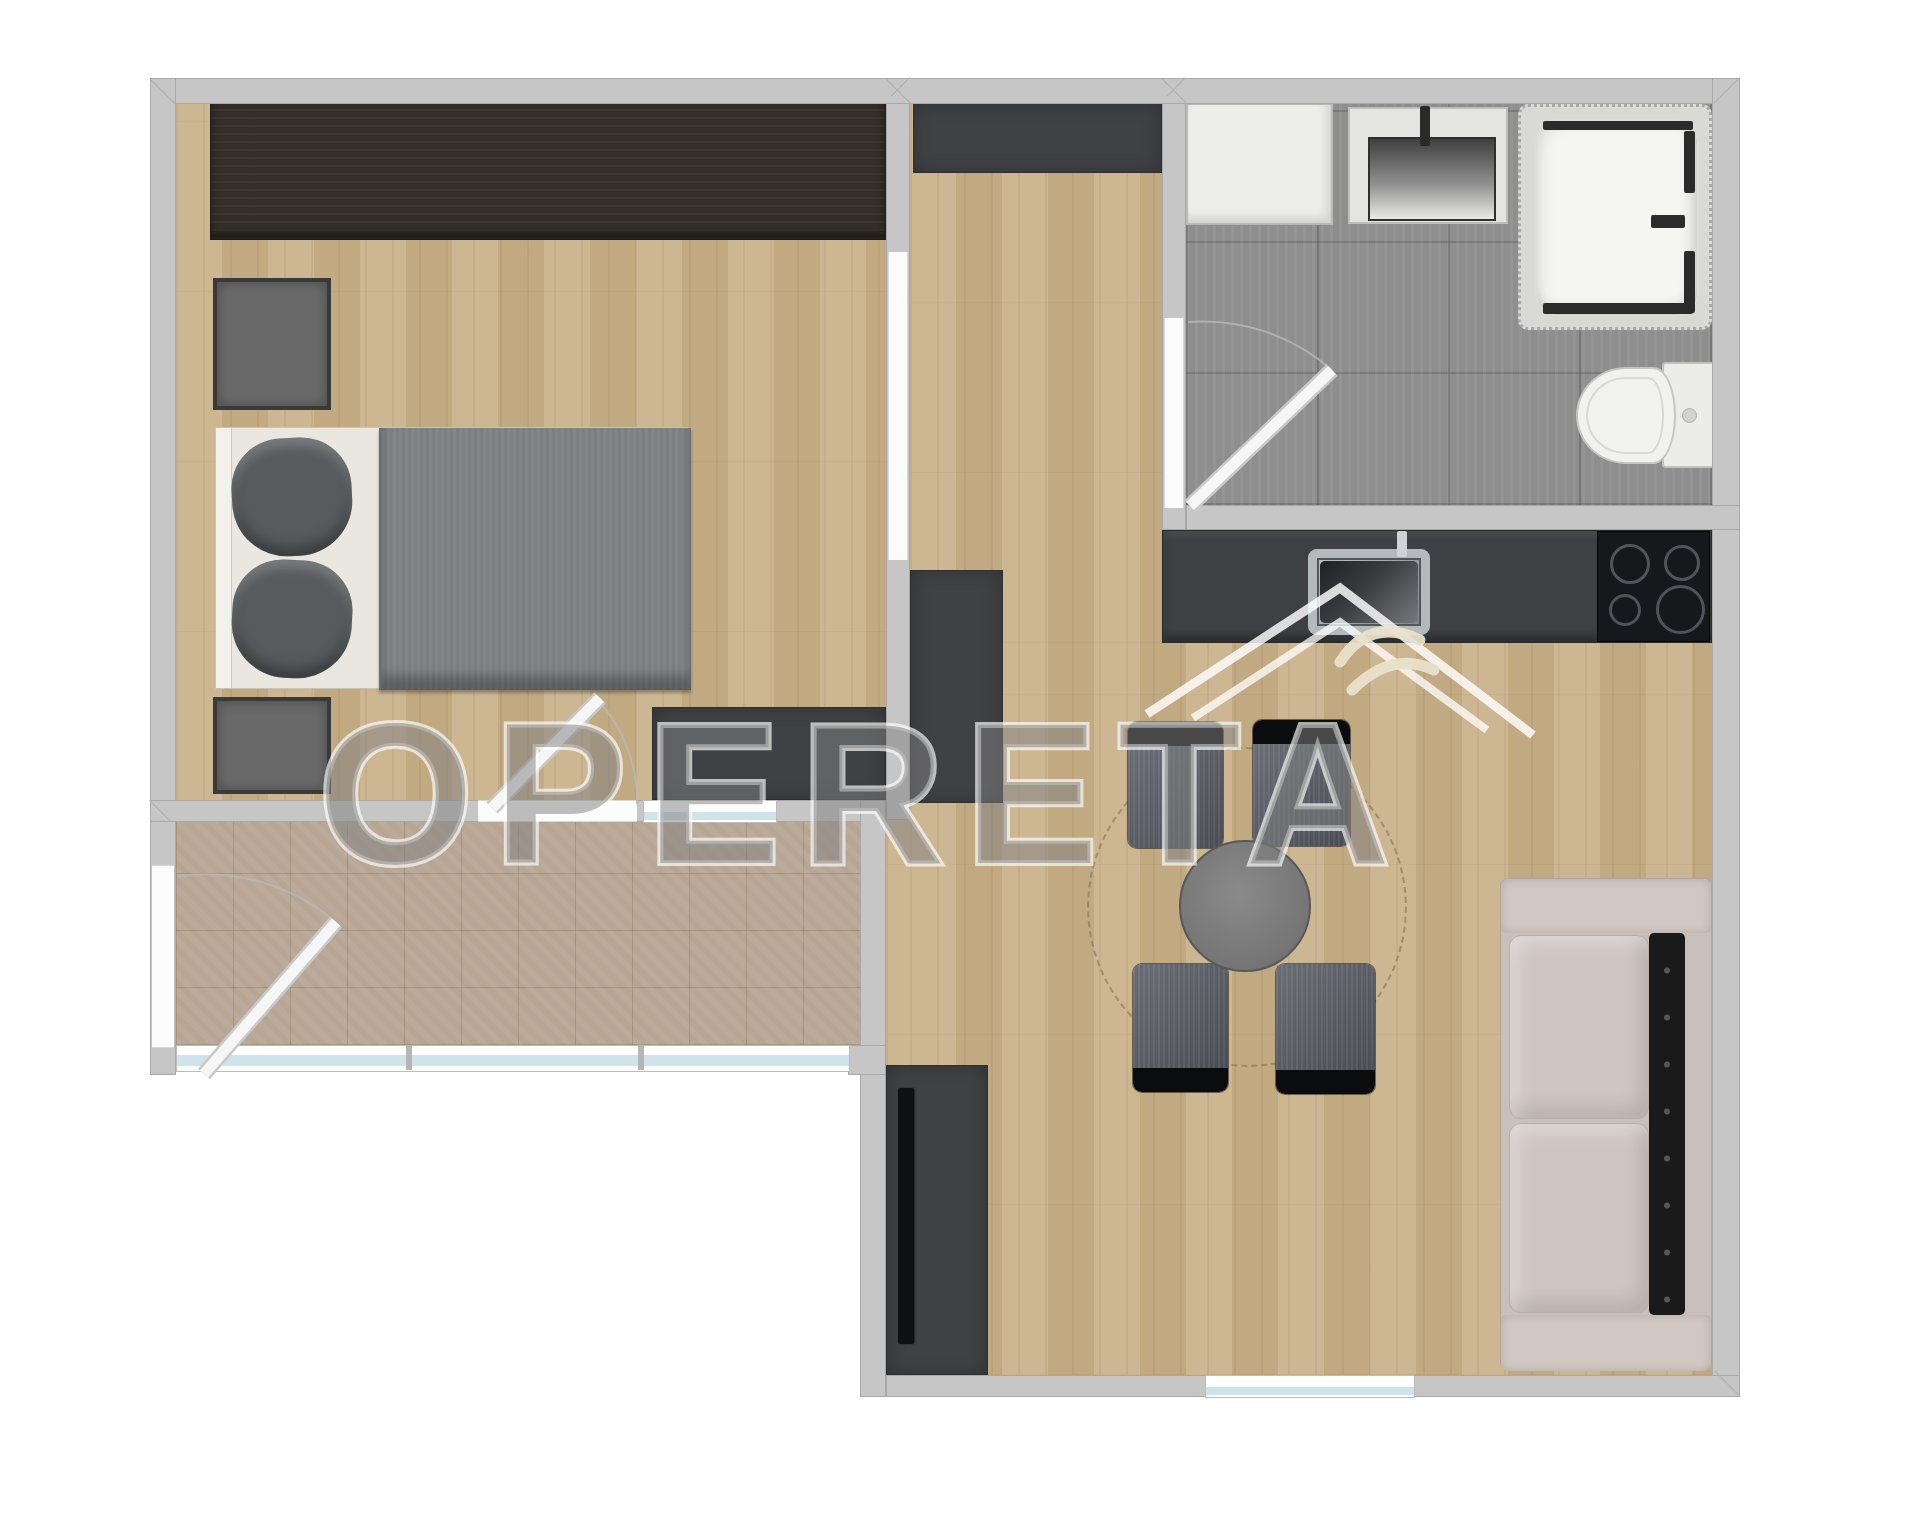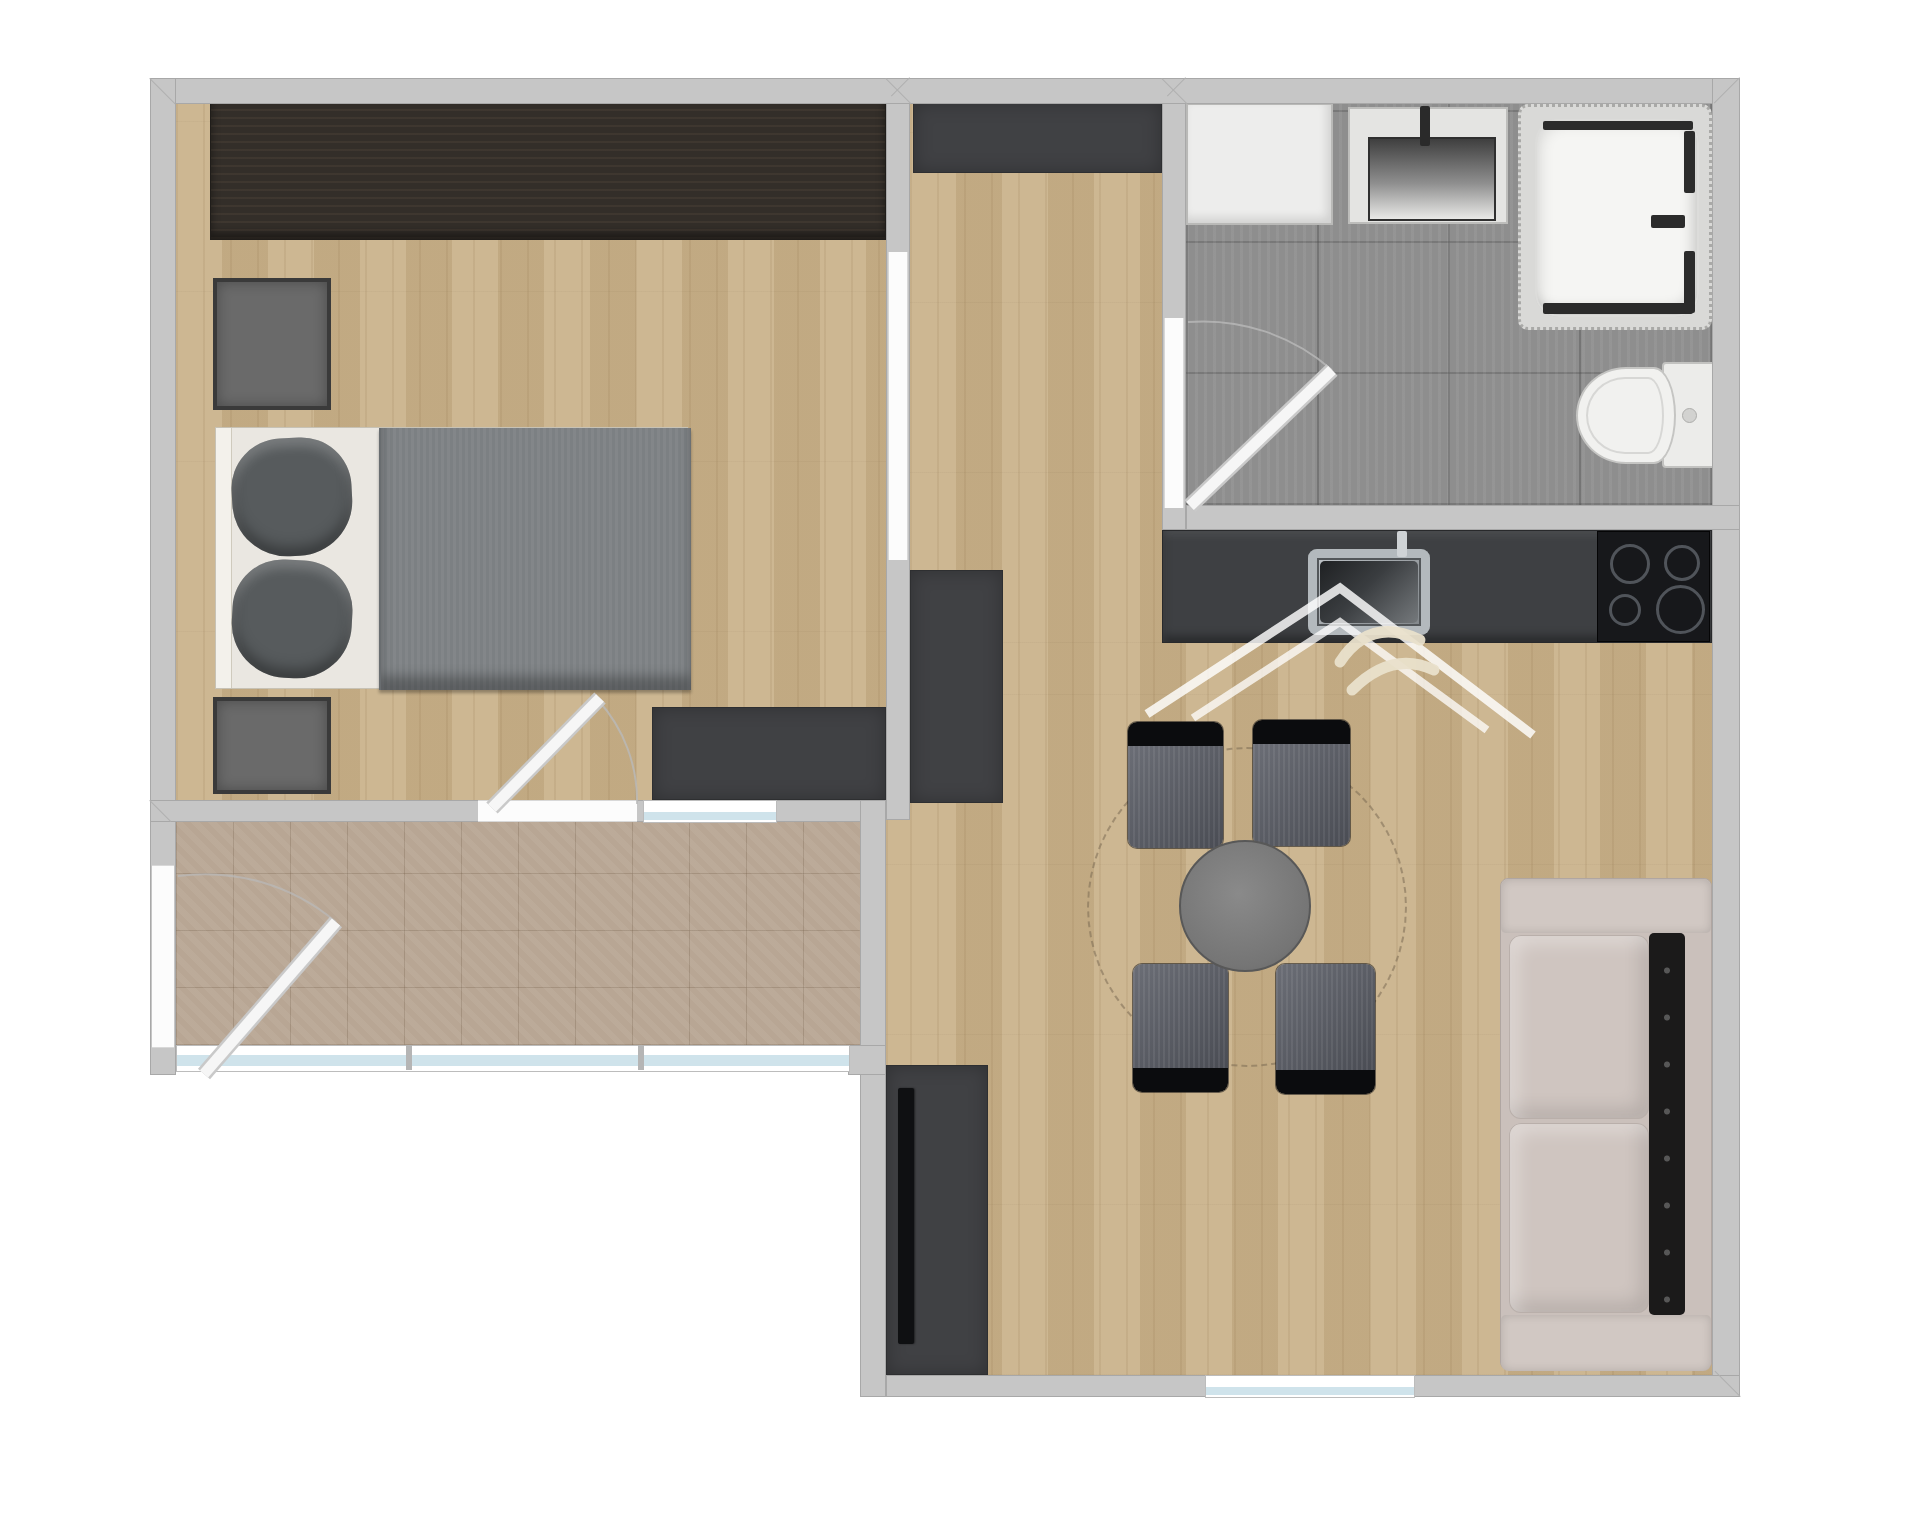--- a/index.html
+++ b/index.html
@@ -237,14 +237,15 @@
     <line x1="1190" y1="506" x2="1332" y2="370" stroke="#c9c9c9" stroke-width="16"></line>
     <line x1="1190" y1="506" x2="1332" y2="370" stroke="#f6f6f6" stroke-width="11"></line>
   </svg>
 
   <svg class="wm-svg" width="1920" height="1536" viewBox="0 0 1920 1536">
     <path d="M 1147 714 L 1340 588 L 1533 735" fill="none" stroke="rgba(255,255,255,0.82)" stroke-width="9"></path>
     <path d="M 1193 718 L 1340 622 L 1487 730" fill="none" stroke="rgba(255,255,255,0.75)" stroke-width="8"></path>
     <path d="M 1340 662 Q 1370 616 1420 640" fill="none" stroke="rgba(233,224,203,0.95)" stroke-width="11" stroke-linecap="round"></path>
     <path d="M 1352 690 Q 1392 650 1434 670" fill="none" stroke="rgba(233,224,203,0.95)" stroke-width="11" stroke-linecap="round"></path>
   </svg>
+  <div class="wm wm-brand">OPERETA</div>
 
 </div>
 
 </body></html>

